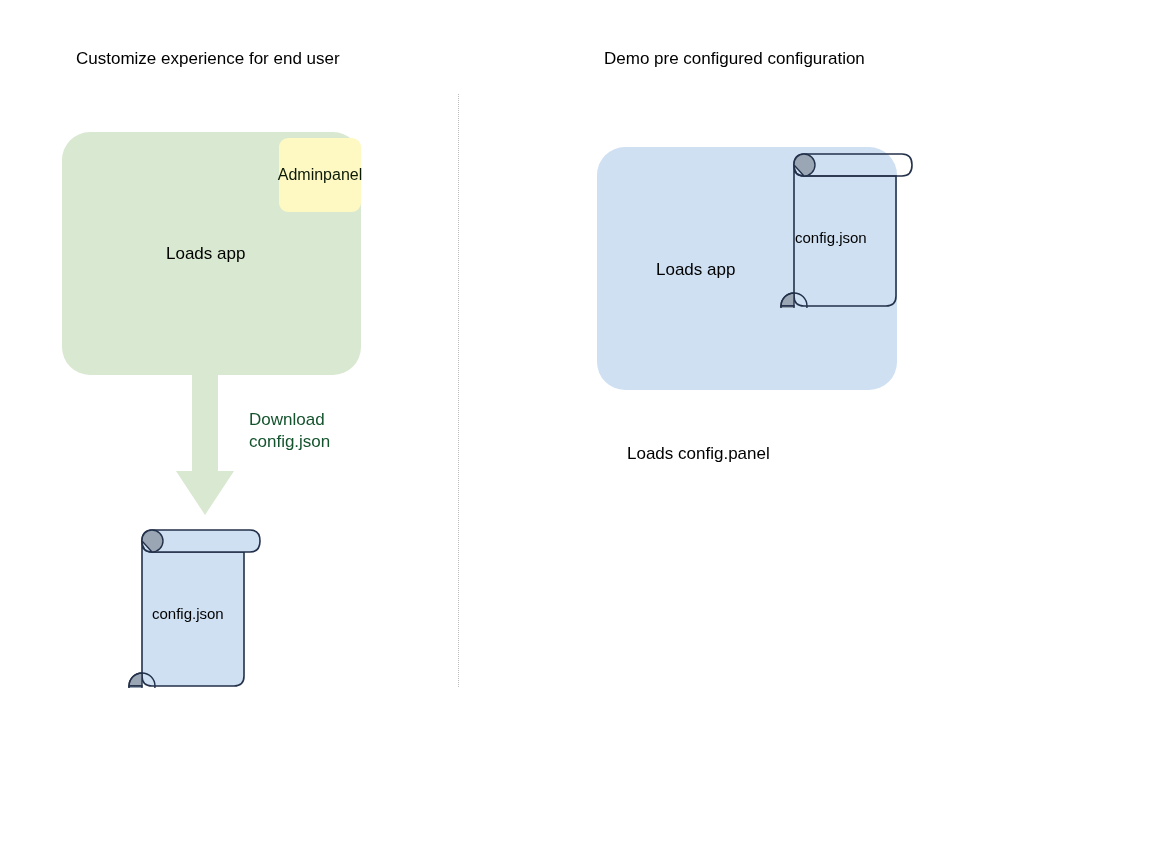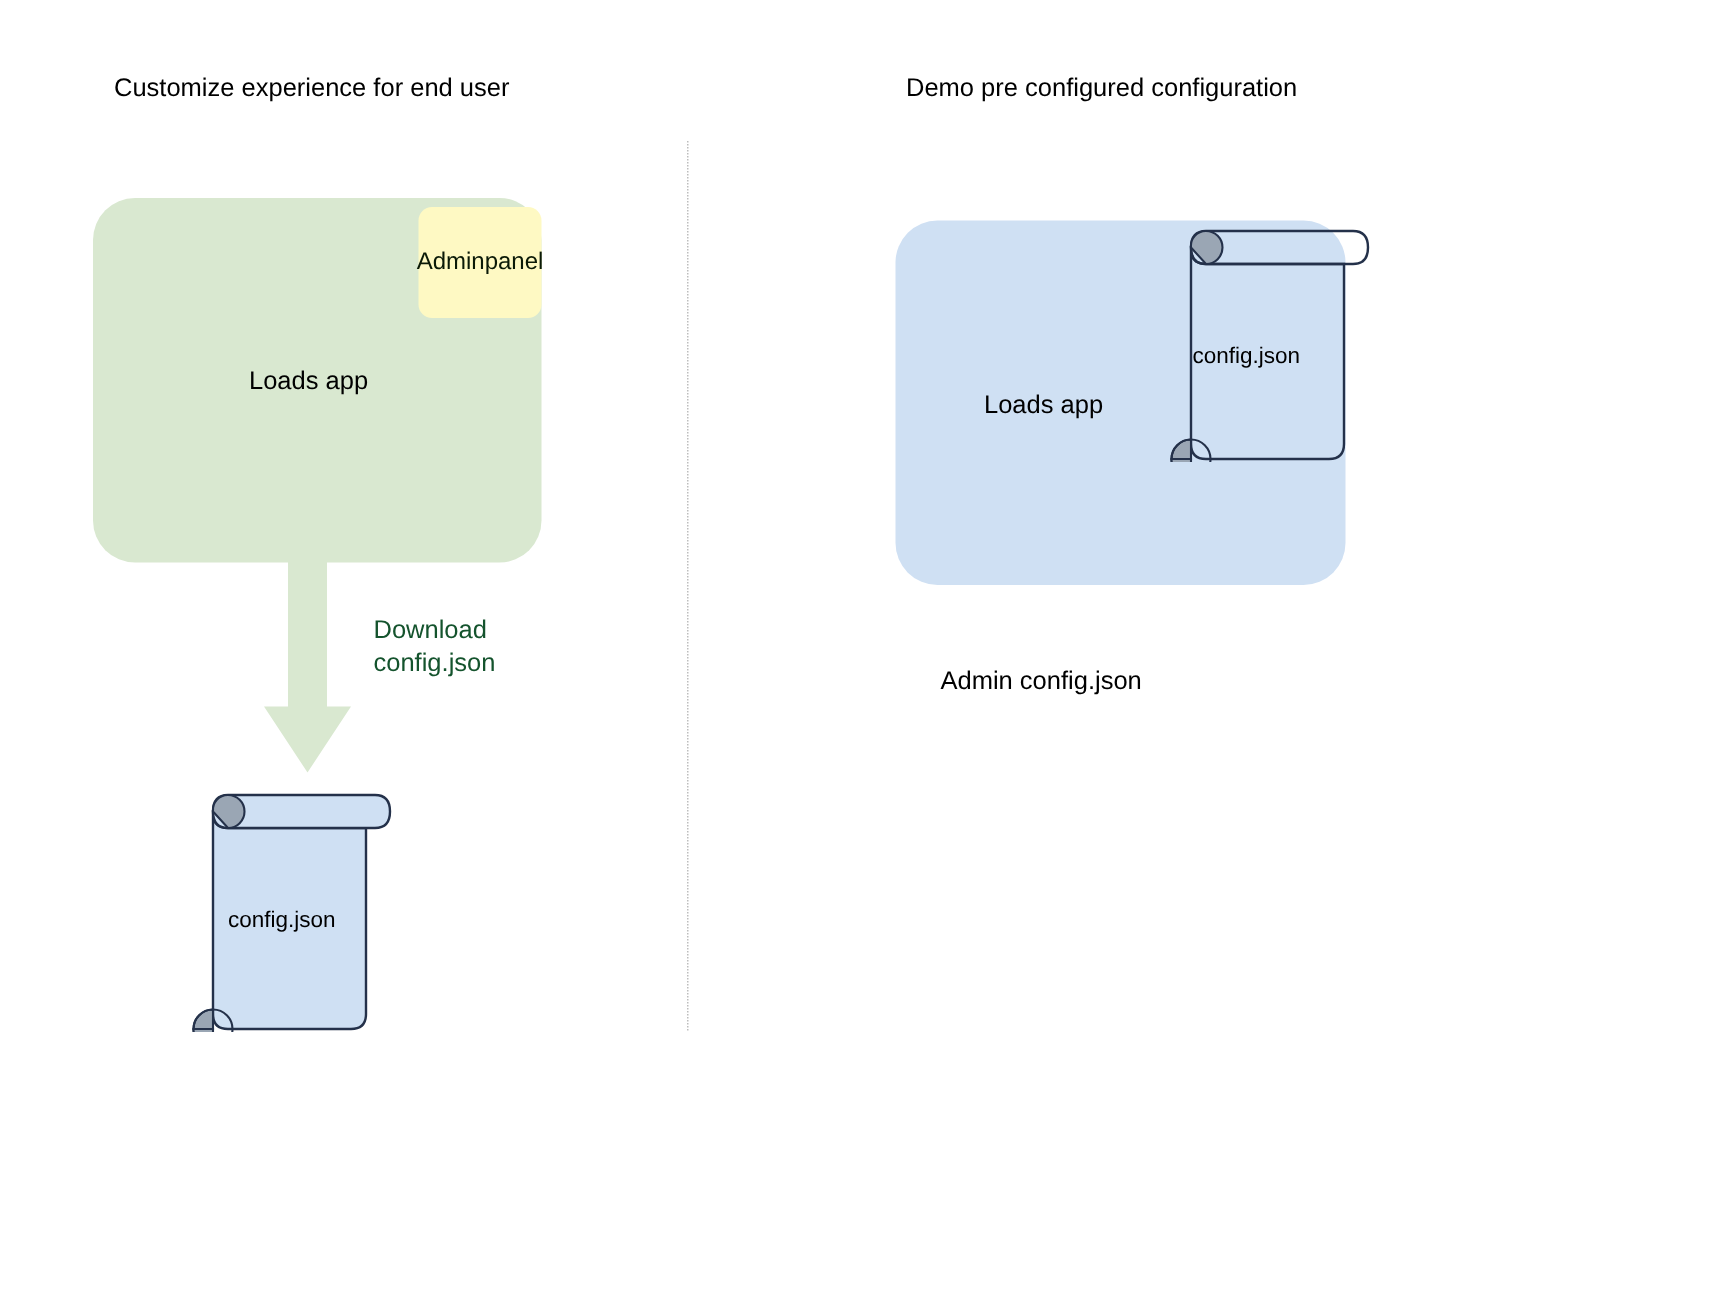--- a/index.html
+++ b/index.html
@@ -193,15 +193,15 @@
     <path d="M34,2 L132,2 Q142,2 142,13 Q142,24 132,24 L34,24 Q24,24 24,13
              Q24,2 34,2 Z" fill="none" stroke="#24314a" stroke-width="1.6"></path>
     <path d="M24,13 a10,10 0 0,1 10,-11 a11,11 0 0,1 0,22 Z" fill="#9aa6b4" stroke="#24314a" stroke-width="1.4"></path>
     <path d="M24,141 L24,154 L11,154 A13,13 0 0,1 24,141 Z" fill="#9aa6b4" stroke="#24314a" stroke-width="1.4"></path>
     <circle cx="24" cy="154" r="13" fill="none" stroke="#24314a" stroke-width="1.4"></circle>
     <path d="M11,154 A13,13 0 0,0 24,167 L24,154 Z" fill="#9aa6b4" stroke="#24314a" stroke-width="1.4"></path>
   </svg>
 
   <div class="scroll-label" id="scroll-right-label">config.json</div>
 
-  <div id="loads-caption">Admin config.json</div>
+  <div id="loads-caption">Loads config.panel</div>
 
 </div>
 
 </body></html>

